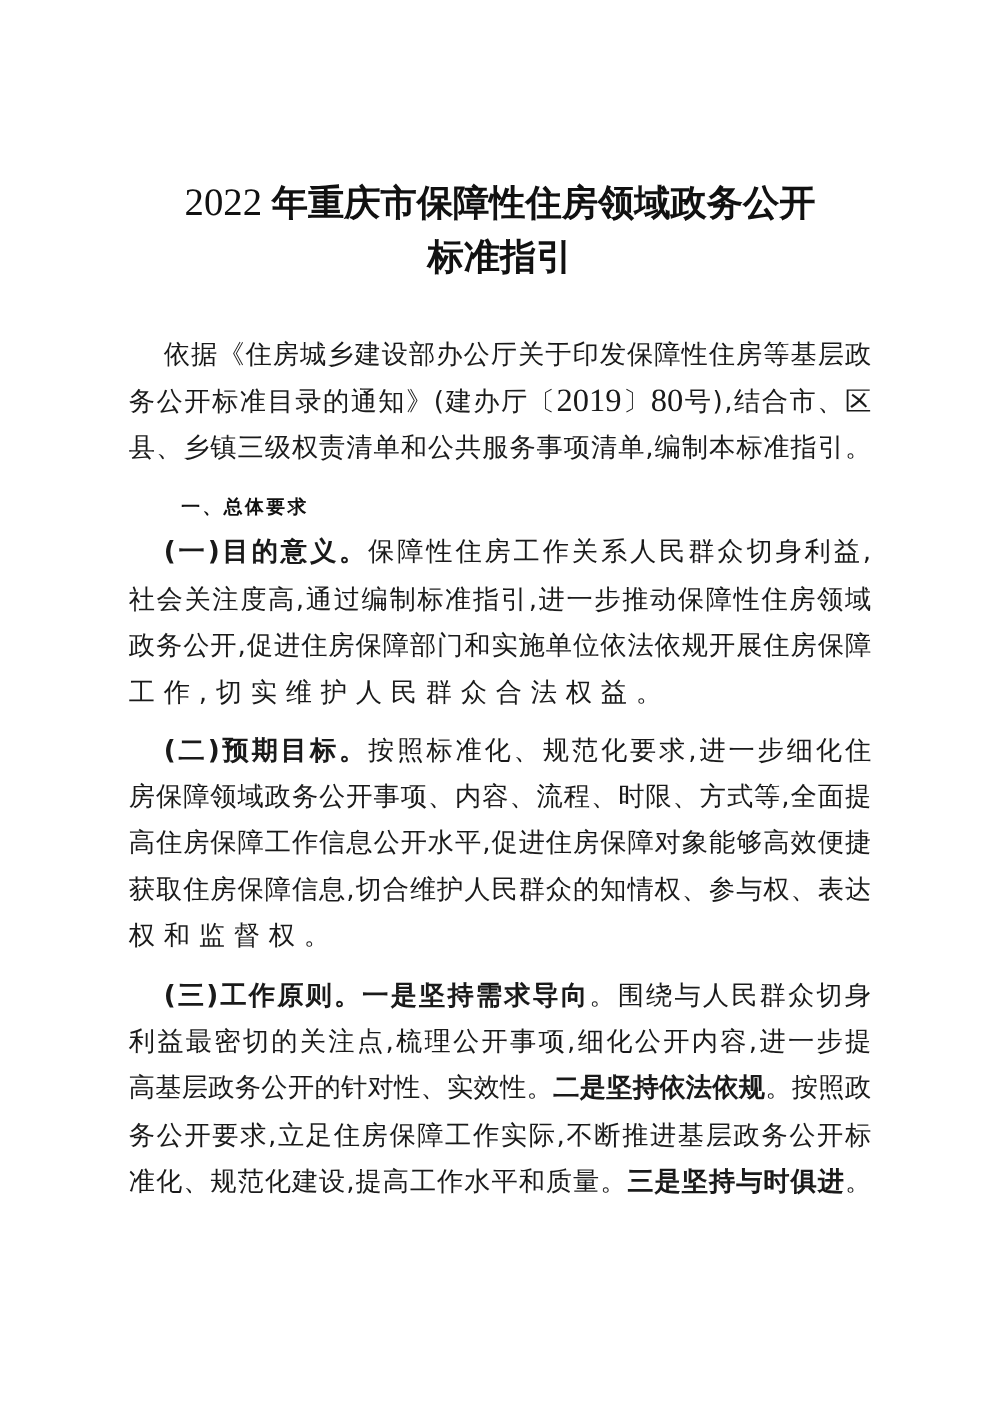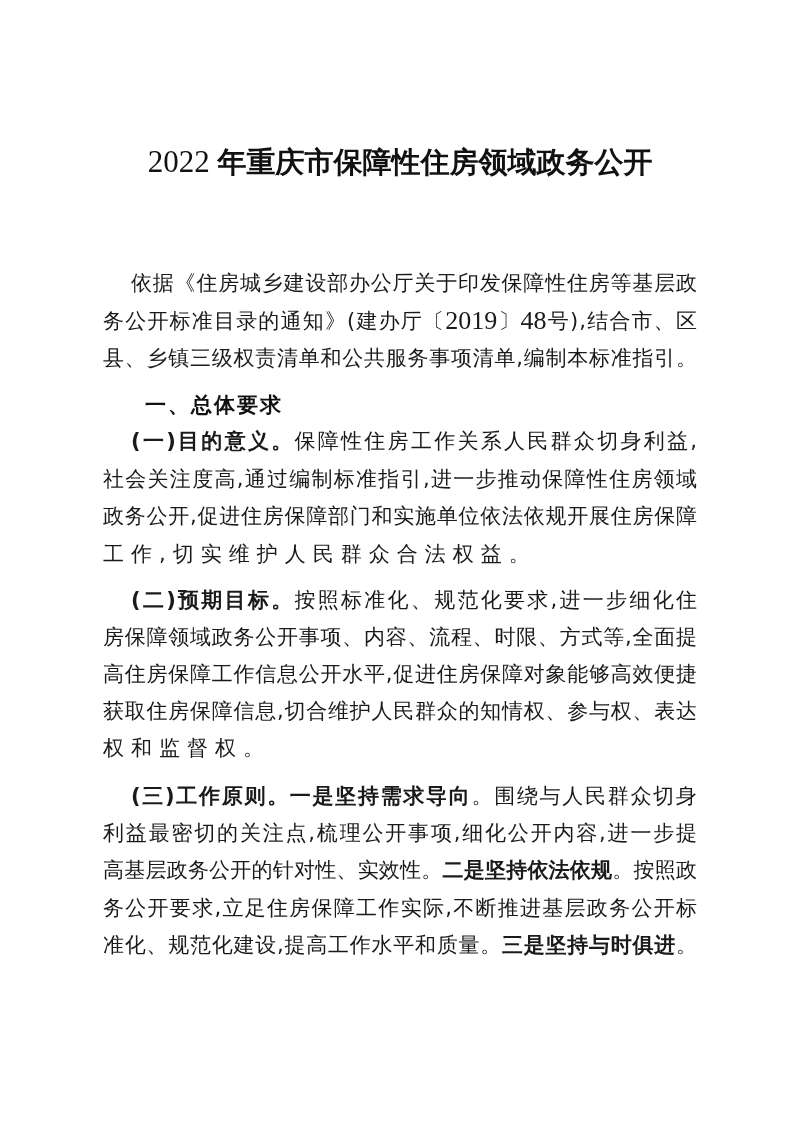--- a/index.html
+++ b/index.html
@@ -20,30 +20,31 @@
     display: flex; justify-content: space-between; align-items: center;
   }
   .line.last { justify-content: flex-start; }
   .line.last span.ch { margin-right: 7px; }
   .line.indent { left: 131px; width: 566px; }
   .ch { display: inline-block; }
   .b { font-weight: bold; }
   .heading {
     position: absolute; left: 145px; height: 30px; line-height: 30px;
     font-family: "DejaVu Sans", "Liberation Sans", sans-serif;
-    font-weight: bold; font-size: 21px; color: #111; letter-spacing: 2px;
+    font-weight: bold; font-size: 15px; color: #111; letter-spacing: 2px;
   }
   .serifnum { font-family: "Liberation Serif", serif; font-size: 26px; }
 </style>
 </head>
 <body>
 
 <div class="page">
 
   <div class="title" style="top:144px;"><span class="num">2022 </span>年重庆市保障性住房领域政务公开</div>
+  <div class="title" style="top:187px;">标准指引</div>
 
   <div class="line indent jl" style="top:268px;">
       <span class="ch">依</span>
       <span class="ch">据</span>
       <span class="ch">《</span>
       <span class="ch">住</span>
       <span class="ch">房</span>
       <span class="ch">城</span>
       <span class="ch">乡</span>
       <span class="ch">建</span>
@@ -78,21 +79,21 @@
       <span class="ch">通</span>
       <span class="ch">知</span>
       <span class="ch">》</span>
       <span class="ch">(</span>
       <span class="ch">建</span>
       <span class="ch">办</span>
       <span class="ch">厅</span>
       <span class="ch">〔</span>
       <span class="ch serifnum">2019</span>
       <span class="ch">〕</span>
-      <span class="ch serifnum">48</span>
+      <span class="ch serifnum">80</span>
       <span class="ch">号</span>
       <span class="ch">)</span>
       <span class="ch">,</span>
       <span class="ch">结</span>
       <span class="ch">合</span>
       <span class="ch">市</span>
       <span class="ch">、</span>
       <span class="ch">区</span>
     </div>
   <div class="line jl" style="top:343px;">

